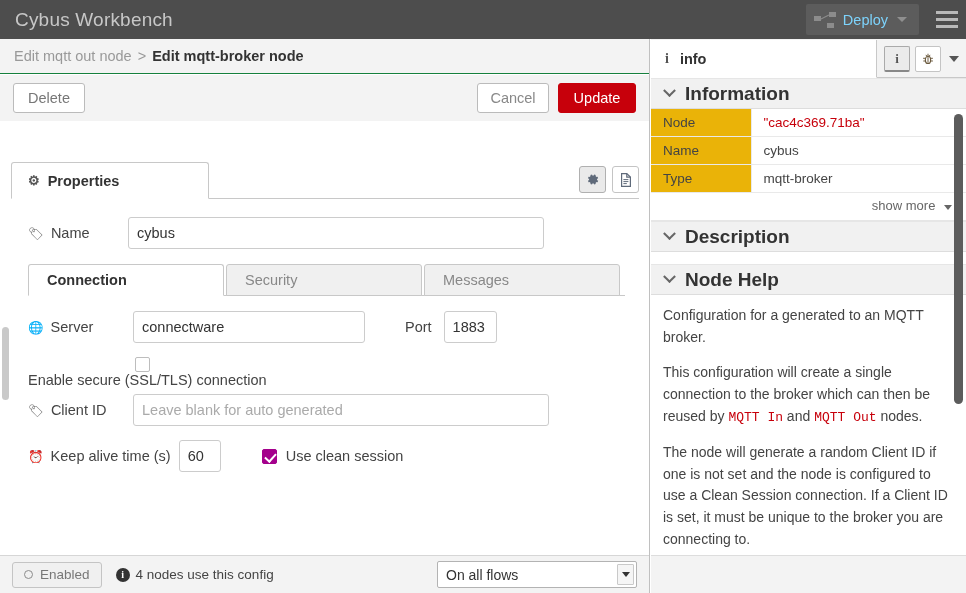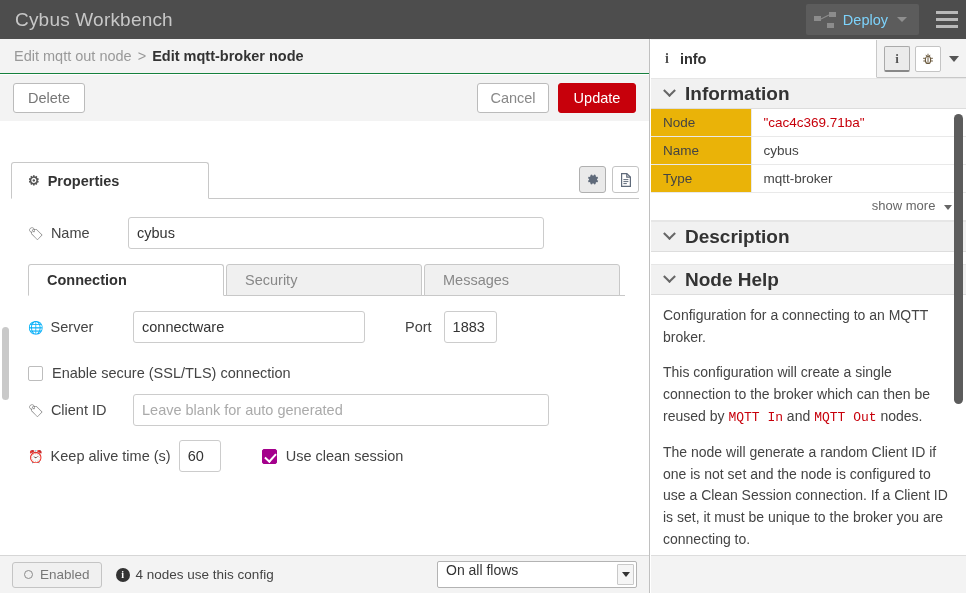--- a/index.html
+++ b/index.html
@@ -138,21 +138,21 @@
     margin-right: 2px;
   }
   .itab.sel { background: #fff; color: #333; font-weight: bold; border-bottom-color: #fff; }
 
   .row-server { position: absolute; left: 28px; top: 110px; display: flex; align-items: center; }
   .row-server .lbl { width: 105px; }
   #server-input { width: 232px; }
   .port-lbl { margin-left: 40px; margin-right: 12px; font-size: 14.5px; color: #444; }
   #port-input { width: 53px; }
 
-  .row-ssl { position: absolute; left: 28px; top: 164px; display: flex; align-items: center; }
+  .row-ssl { position: absolute; left: 28px; top: 156px; display: flex; align-items: center; flex-direction: column; }
   .row-clientid { position: absolute; left: 28px; top: 193px; display: flex; align-items: center; }
   .row-clientid .lbl { width: 105px; }
   #clientid-input { width: 416px; }
 
   .row-keep { position: absolute; left: 28px; top: 239px; display: flex; align-items: center; }
   .row-keep .lbl { margin-right: 8px; }
   #keep-input { width: 42px; }
   .clean-wrap { margin-left: 41px; display: flex; align-items: center; }
 
   .row-legacy { position: absolute; left: 28px; top: 279px; display: flex; align-items: center; }
@@ -187,21 +187,21 @@
   }
   .usedby { margin-left: 14px; font-size: 13.5px; color: #444; display: flex; align-items: center; }
   .info-dot {
     width: 14px; height: 14px; border-radius: 50%; background: #333; color: #fff;
     font-size: 10px; font-weight: bold; display: inline-flex;
     align-items: center; justify-content: center; margin-right: 6px;
     font-family: "Liberation Serif", serif;
   }
   .flowsel {
     margin-left: auto; width: 200px; height: 27px; border: 1px solid #b3b3b3;
-    border-radius: 2px; background: #fff; display: flex; align-items: flex-start;
+    border-radius: 2px; background: #fff; display: flex; align-items: center;
     padding-left: 8px; font-size: 14px; color: #333; cursor: pointer; position: relative;
   }
   .flowsel .arrowbox {
     position: absolute; right: 2px; top: 2px; bottom: 2px; width: 17px;
     background: #f5f5f5; border: 1px solid #c9c9c9; border-radius: 1px;
     display: flex; align-items: center; justify-content: center;
   }
   .flowsel .arrowbox::after {
     content: ""; width: 0; height: 0; border-left: 4px solid transparent;
     border-right: 4px solid transparent; border-top: 5px solid #333;
@@ -480,21 +480,21 @@
         <span class="chev"></span>
         <span>Description</span>
       </div>
       <div class="desc-body"></div>
 
       <div class="sec-head">
         <span class="chev"></span>
         <span>Node Help</span>
       </div>
       <div class="help-body">
-        <p>Configuration for a connecting to an MQTT broker.</p>
+        <p>Configuration for a generated to an MQTT broker.</p>
         <p><span>This configuration will create a single connection to the broker which can then be reused by </span><a class="codelink" href="#">MQTT In</a><span> and </span><a class="codelink" href="#">MQTT Out</a><span> nodes.</span></p>
         <p>The node will generate a random Client ID if one is not set and the node is configured to use a Clean Session connection. If a Client ID is set, it must be unique to the broker you are connecting to.</p>
       </div>
 
       <div class="sb-scroll"></div>
     </div>
 
     <div class="sb-foot"></div>
   </div>
 

